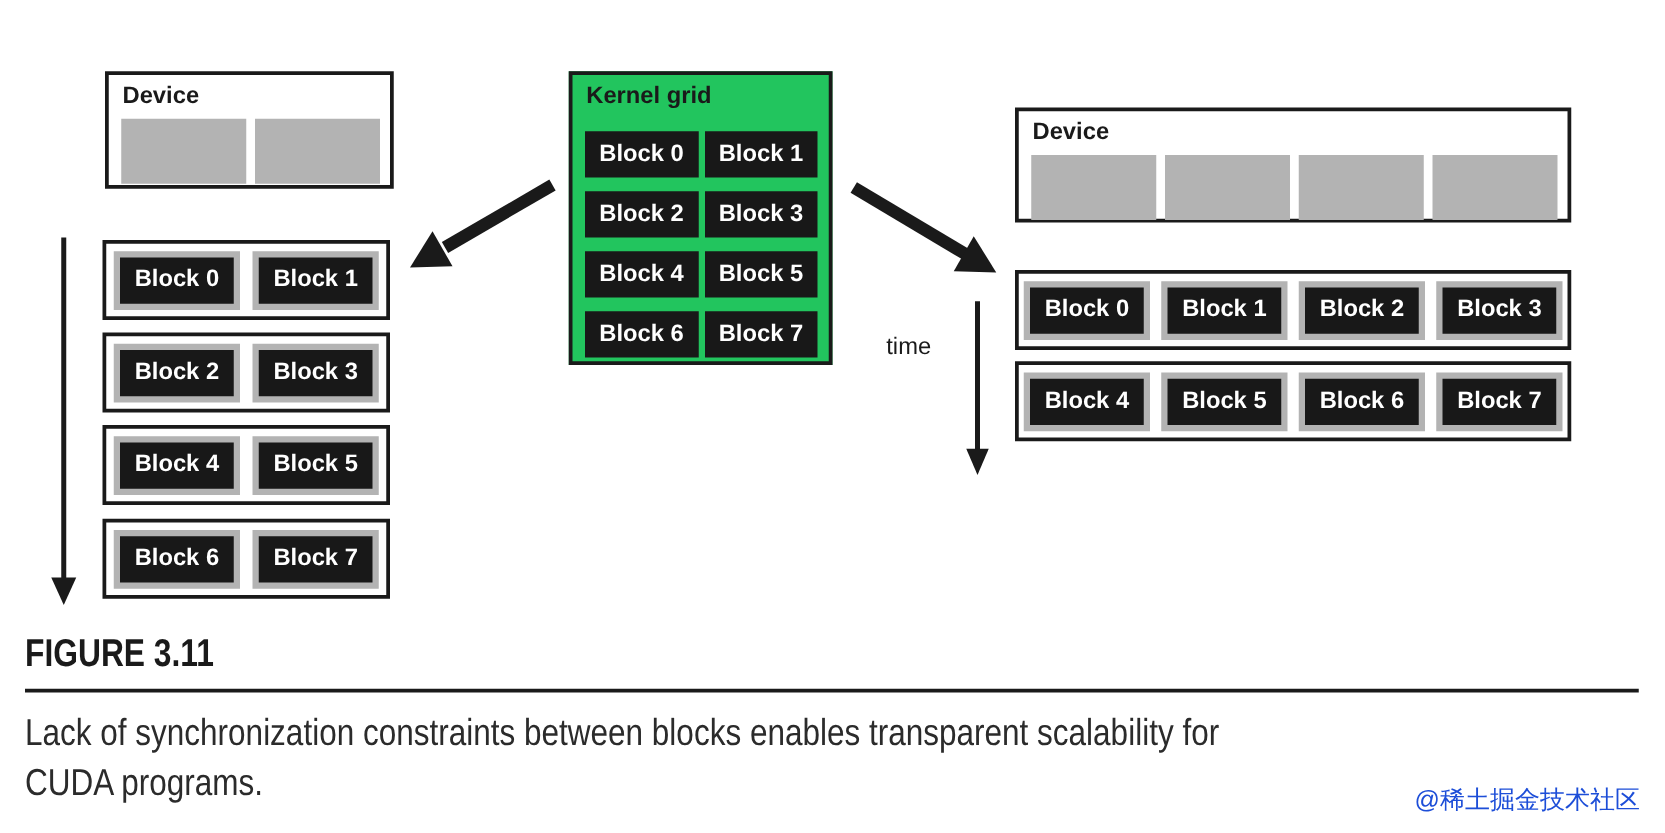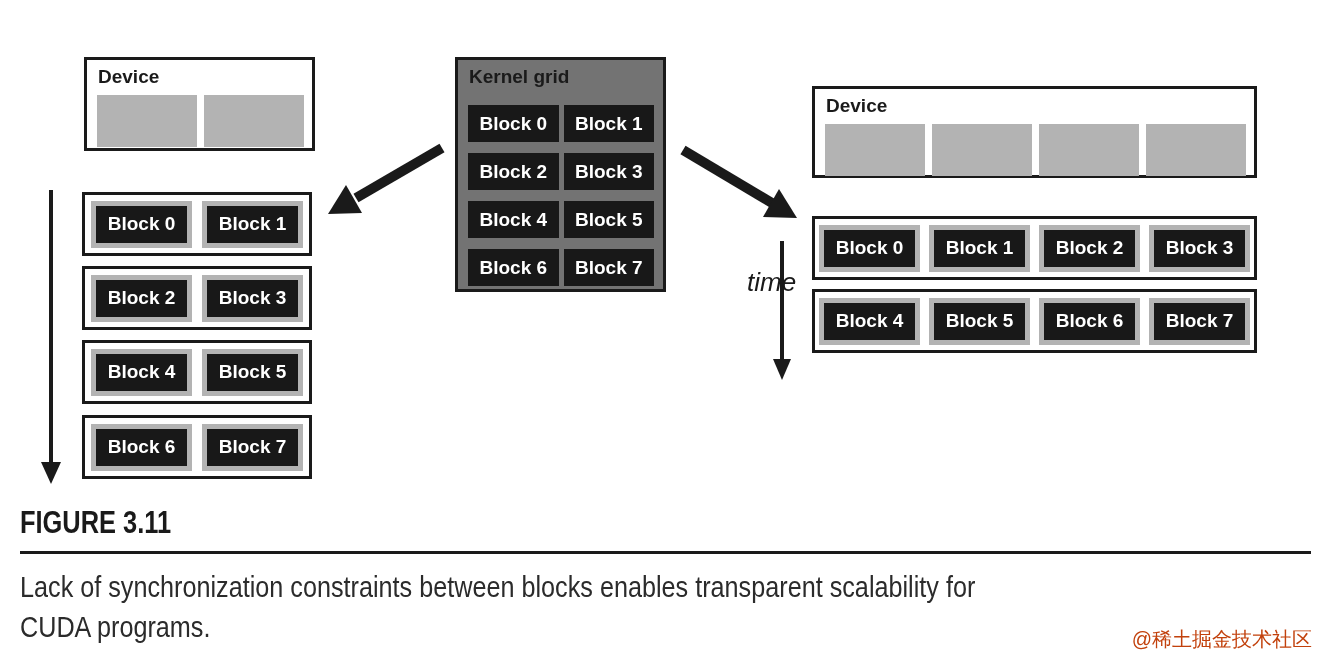--- a/index.html
+++ b/index.html
@@ -7,43 +7,43 @@
     position:relative;width:1332px;height:666px;background:#ffffff;
     font-family:"Liberation Sans", sans-serif;color:#1a1a1a;overflow:hidden;
   }
   
   .box{position:absolute;box-sizing:border-box;background:#ffffff;border:3px solid #1a1a1a;}
   .box-title{font-size:19px;font-weight:bold;padding:7px 0 0 11px;line-height:1.1;}
   
   .sm-row{position:absolute;left:10px;right:8px;display:flex;gap:7px;}
   .sm{flex:1;background:#b3b3b3;}
   
-  .kernel{background:#737373;}
+  .kernel{background:#22c55e;}
   .kg-blocks{position:absolute;left:10px;right:9px;top:45px;display:grid;
              grid-template-columns:1fr 1fr;column-gap:5px;row-gap:11px;}
   .kblock{height:37px;background:#181818;color:#ffffff;font-weight:bold;font-size:19px;
           display:flex;align-items:center;justify-content:center;white-space:nowrap;}
   
   .srow{display:flex;align-items:center;justify-content:center;}
   .srow-2{gap:10px;}
   .srow-4{gap:9px;}
   .unit{background:#b3b3b3;padding:5px;}
   .ublock{height:37px;min-width:71px;padding:0 10px;background:#181818;color:#ffffff;
           font-weight:bold;font-size:19px;display:flex;align-items:center;justify-content:center;
           white-space:nowrap;}
   
-  .time-label{position:absolute;left:747px;top:267px;font-size:26px;font-style:italic;}
+  .time-label{position:absolute;left:709px;top:267px;font-size:19px;}
   .annotation{position:absolute;left:343px;top:386px;font-size:27px;white-space:nowrap;}
   .figure-label{position:absolute;left:20px;top:505px;font-size:31px;font-weight:bold;
                 transform:scaleX(0.82);transform-origin:left top;white-space:nowrap;}
   .rule{position:absolute;left:20px;top:551px;width:1291px;height:3px;background:#1a1a1a;}
   .caption{position:absolute;left:20px;top:567px;font-size:30px;line-height:40px;color:#2b2b2b;
            transform:scaleX(0.84);transform-origin:left top;}
   .caption div{white-space:nowrap;}
-  .watermark{position:absolute;right:20px;top:626px;font-size:20px;color:#c2410c;
+  .watermark{position:absolute;right:20px;top:626px;font-size:20px;color:#1d4ed8;
              font-family:"Liberation Sans", sans-serif;}
   .arrows{position:absolute;left:0;top:0;pointer-events:none;}
 </style>
 </head>
 <body>
 
 <div class="canvas">
 
   <svg class="arrows" width="1332" height="666" viewBox="0 0 1332 666">
 

